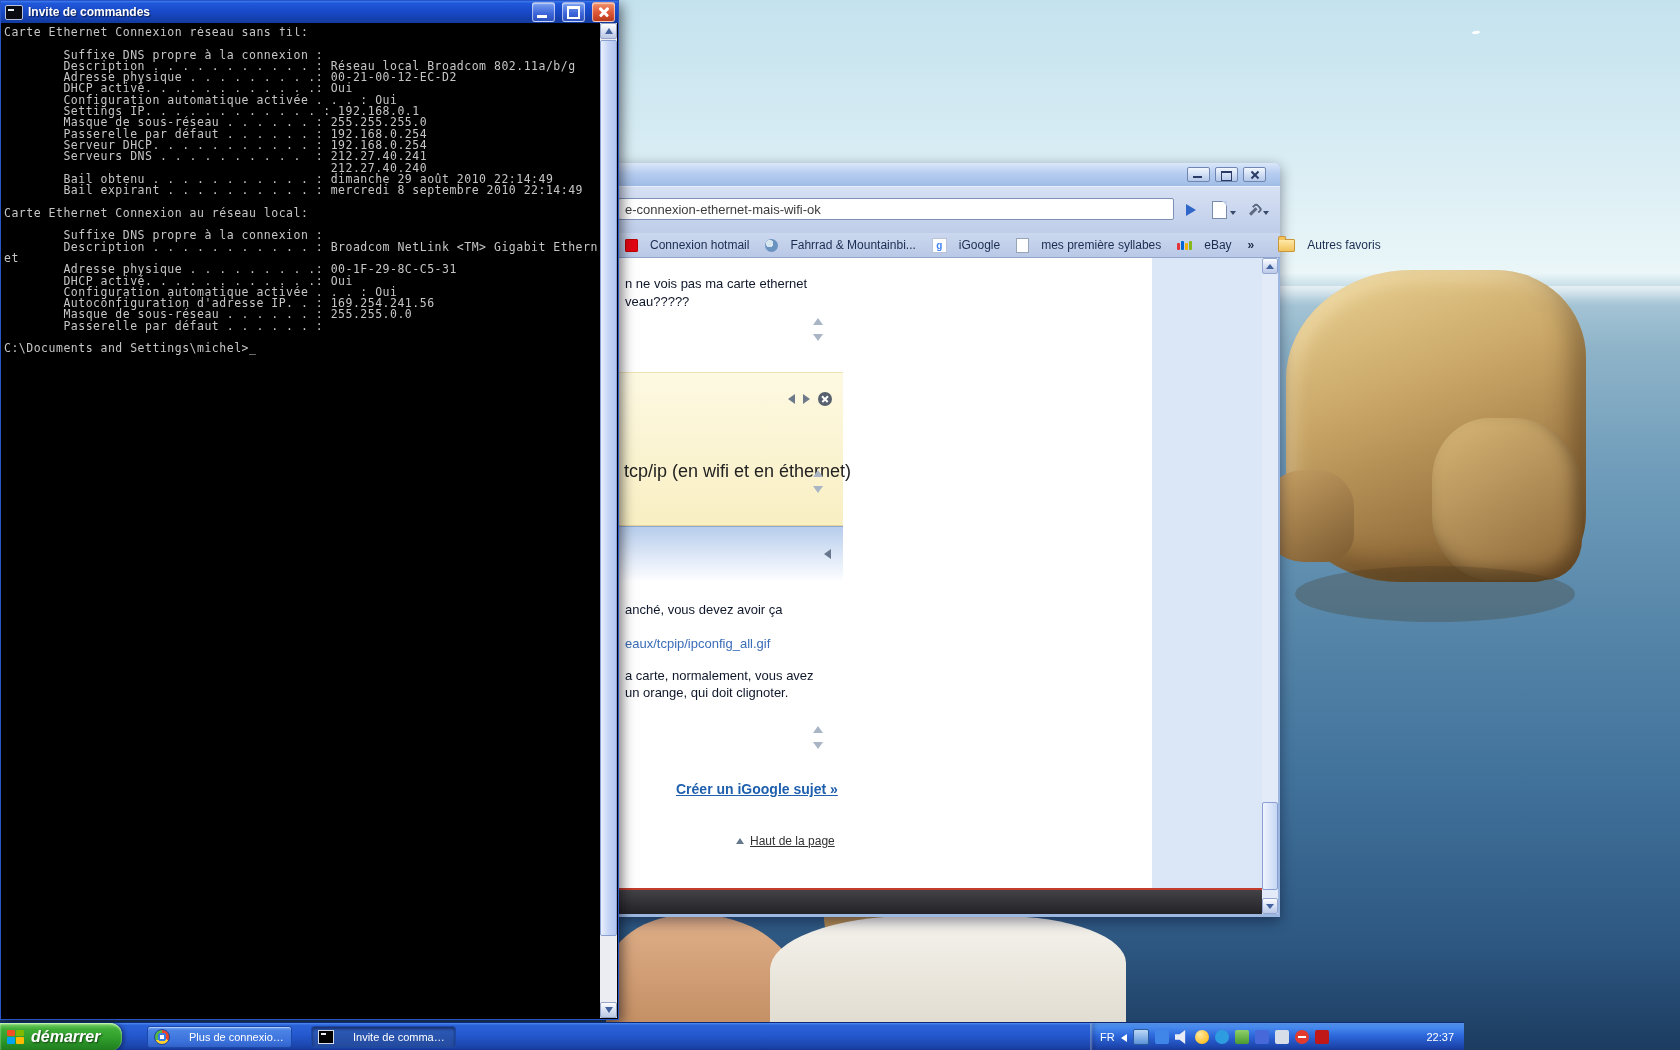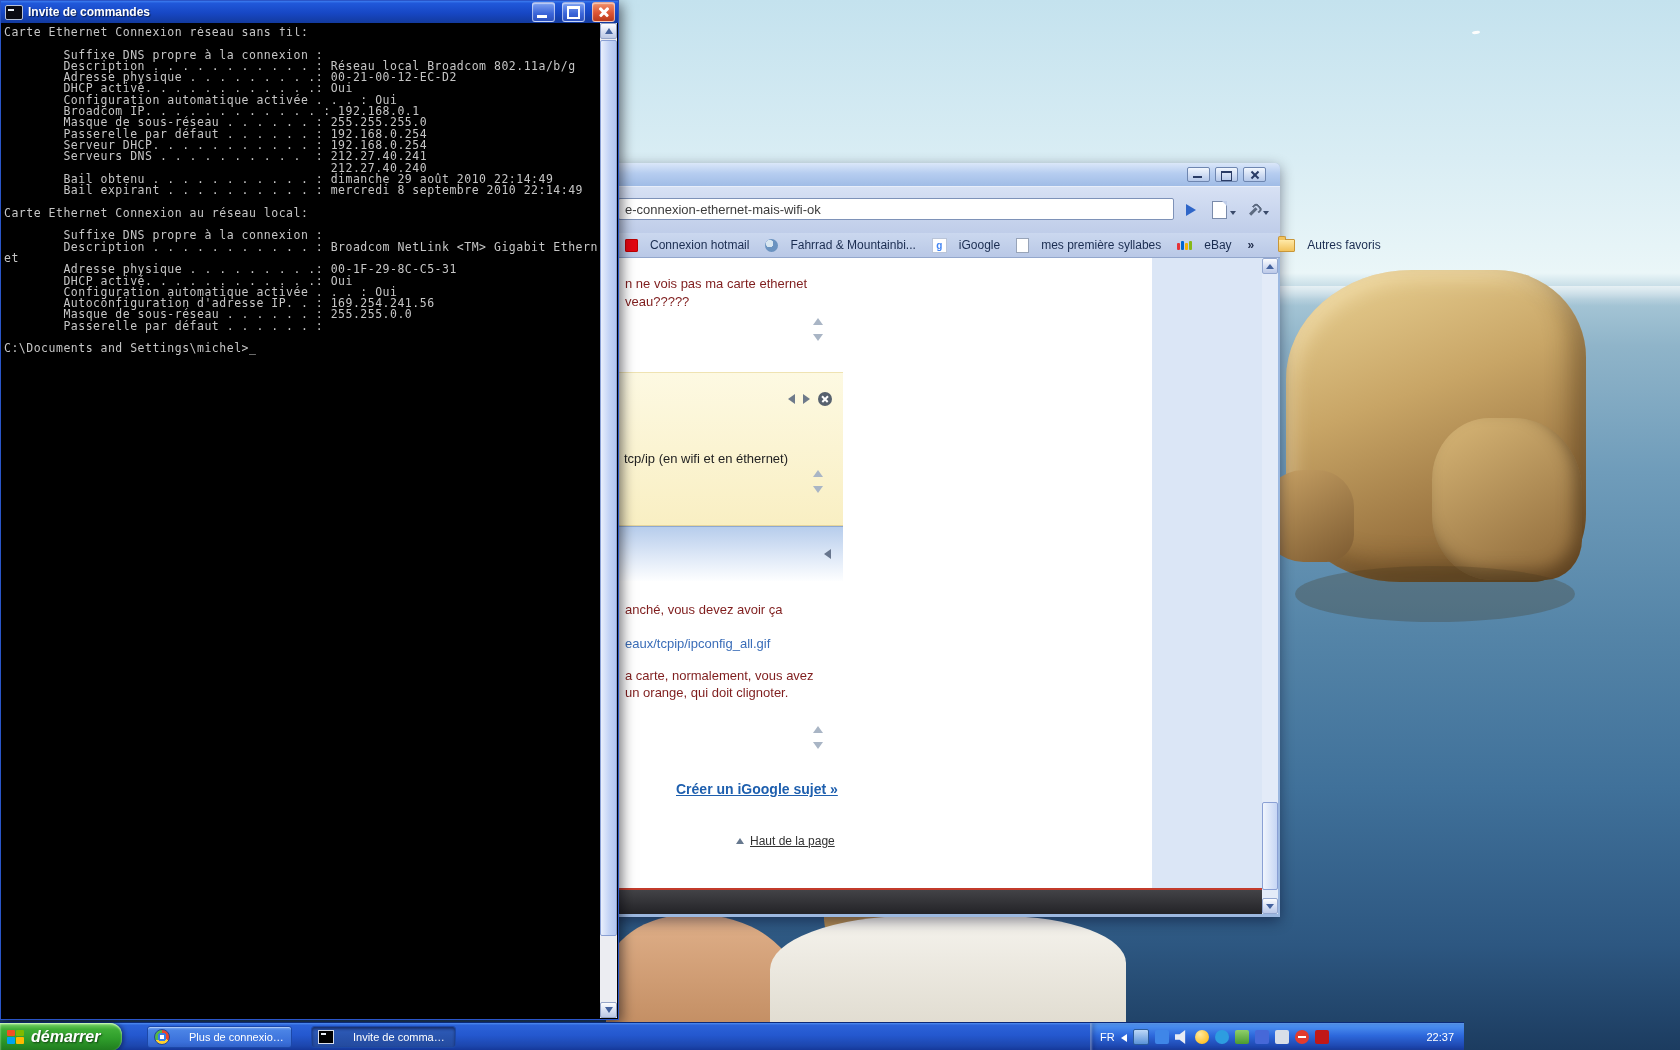--- a/index.html
+++ b/index.html
@@ -123,36 +123,36 @@
   .bm-chevron{padding:0 5px;color:#24304e;font-weight:bold;}
   .bm-sep{width:1px;height:15px;background:#93a7cc;margin:0 4px;}
   .ic-folder{width:15px;height:11px;position:relative;border-radius:1px;
     background:linear-gradient(180deg,#ffe9a8,#f2c35c);border:1px solid #c89638;}
   .ic-folder::before{content:"";position:absolute;left:-1px;top:-4px;width:6px;height:3px;
     background:#f2c35c;border:1px solid #c89638;border-bottom:none;border-radius:2px 2px 0 0;}
 
   .b-content{position:relative;height:656px;background:#9cb8e0;overflow:hidden;}
   .content-white{position:absolute;left:3px;top:0;width:537px;height:630px;background:#fff;}
   .side-panel{position:absolute;left:540px;top:0;width:110px;height:630px;background:#dbe6f6;}
-  .ptext{position:absolute;font-size:13px;color:#7f1d1d;white-space:nowrap;}
+  .ptext{position:absolute;font-size:13px;color:#0f172a;white-space:nowrap;}
   .plink{color:#3a6db8;}
   .vote{position:absolute;width:16px;display:flex;flex-direction:column;align-items:center;gap:9px;}
   .vt-up{border-width:0 5px 7px 5px;border-color:transparent transparent #a9b5c5 transparent;}
   .vt-down{border-width:7px 5px 0 5px;border-color:#a9b5c5 transparent transparent transparent;}
   .yellow-box{position:absolute;left:3px;top:114px;width:228px;height:152px;
     background:linear-gradient(180deg,#fdf9e2,#f9efc3);
     border-top:1px solid #efe3b2;border-bottom:1px solid #e6d69c;}
   .yb-controls{position:absolute;top:17px;right:11px;display:flex;align-items:center;gap:8px;}
   .yb-left .tri{border-width:5px 7px 5px 0;border-color:transparent #6e7a8a transparent transparent;}
   .yb-right .tri{border-width:5px 0 5px 7px;border-color:transparent transparent transparent #6e7a8a;}
   .yb-close{width:14px;height:14px;border-radius:50%;background:#57616e;position:relative;}
   .yb-close::before,.yb-close::after{content:"";position:absolute;left:50%;top:50%;width:8px;height:1.6px;
     background:#fff;transform:translate(-50%,-50%) rotate(45deg);}
   .yb-close::after{transform:translate(-50%,-50%) rotate(-45deg);}
-  .yb-text{position:absolute;left:9px;top:78px;font-size:13px;color:#222;white-space:nowrap;}
+  .yb-text{position:absolute;left:9px;top:88px;font-size:18px;color:#222;white-space:nowrap;}
   .blue-box{position:absolute;left:3px;top:268px;width:228px;height:54px;
     background:linear-gradient(180deg,#b7cdec,#e9f0fa 70%,#fdfeff);border-top:1px solid #8ea8d0;}
   .bb-arrow{position:absolute;right:12px;top:18px;}
   .bb-arrow .tri{border-width:5px 7px 5px 0;border-color:transparent #68768e transparent transparent;}
   .new-topic{position:absolute;left:64px;top:523px;font-size:14px;font-weight:bold;
     color:#1e5fae;text-decoration:underline;white-space:nowrap;}
   .top-link{position:absolute;left:124px;top:576px;display:flex;align-items:center;gap:6px;}
   .top-link .tri{border-width:0 4px 6px 4px;border-color:transparent transparent #66788e transparent;}
   .top-link span{font-size:12px;color:#333;text-decoration:underline;}
   .b-footer{position:absolute;left:3px;top:630px;width:647px;height:26px;box-sizing:border-box;
@@ -363,21 +363,21 @@
   </div>
 
   <div class="console-text">
     <div class="cl">Carte Ethernet Connexion réseau sans fil:</div>
     <div class="cl"></div>
     <div class="cl">        Suffixe DNS propre à la connexion :</div>
     <div class="cl">        Description . . . . . . . . . . . : Réseau local Broadcom 802.11a/b/g</div>
     <div class="cl">        Adresse physique . . . . . . . . .: 00-21-00-12-EC-D2</div>
     <div class="cl">        DHCP activé. . . . . . . . . . . .: Oui</div>
     <div class="cl">        Configuration automatique activée . . . : Oui</div>
-    <div class="cl">        Broadcom IP. . . . . . . . . . . . : 192.168.0.1</div>
+    <div class="cl">        Settings IP. . . . . . . . . . . . : 192.168.0.1</div>
     <div class="cl">        Masque de sous-réseau . . . . . . : 255.255.255.0</div>
     <div class="cl">        Passerelle par défaut . . . . . . : 192.168.0.254</div>
     <div class="cl">        Serveur DHCP. . . . . . . . . . . : 192.168.0.254</div>
     <div class="cl">        Serveurs DNS . . . . . . . . . .  : 212.27.40.241</div>
     <div class="cl">                                            212.27.40.240</div>
     <div class="cl">        Bail obtenu . . . . . . . . . . . : dimanche 29 août 2010 22:14:49</div>
     <div class="cl">        Bail expirant . . . . . . . . . . : mercredi 8 septembre 2010 22:14:49</div>
     <div class="cl"></div>
     <div class="cl">Carte Ethernet Connexion au réseau local:</div>
     <div class="cl"></div>

